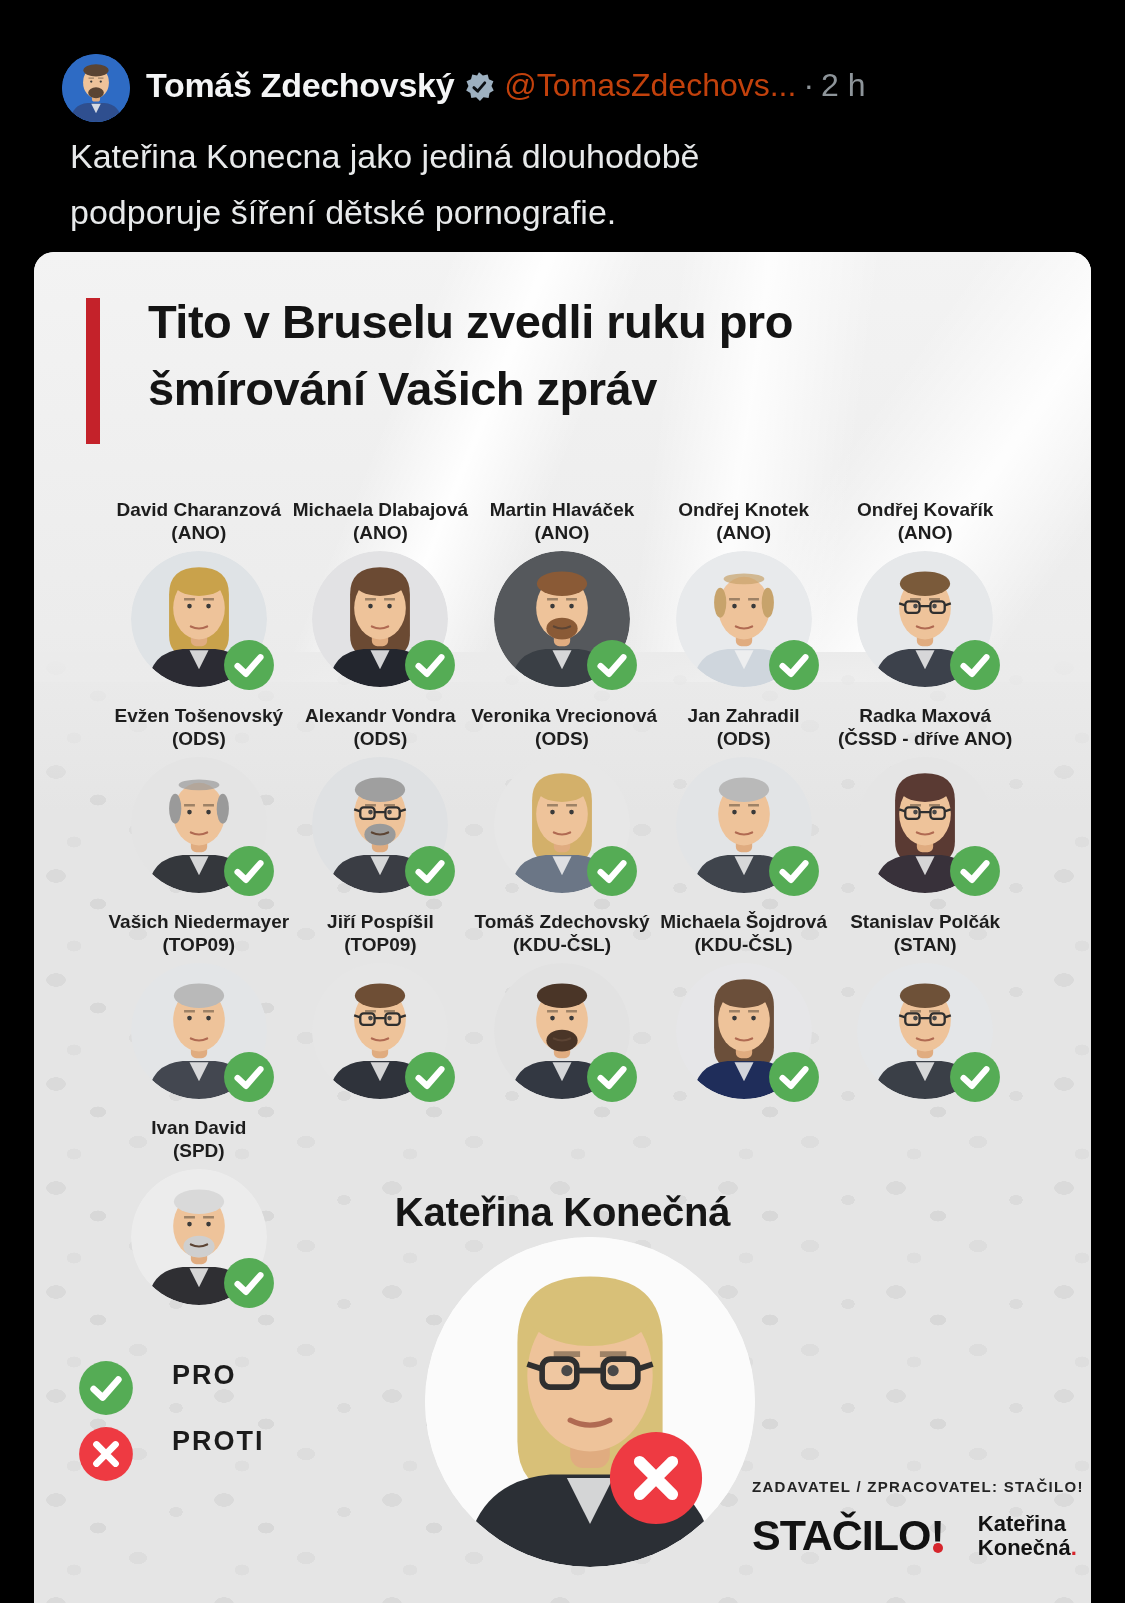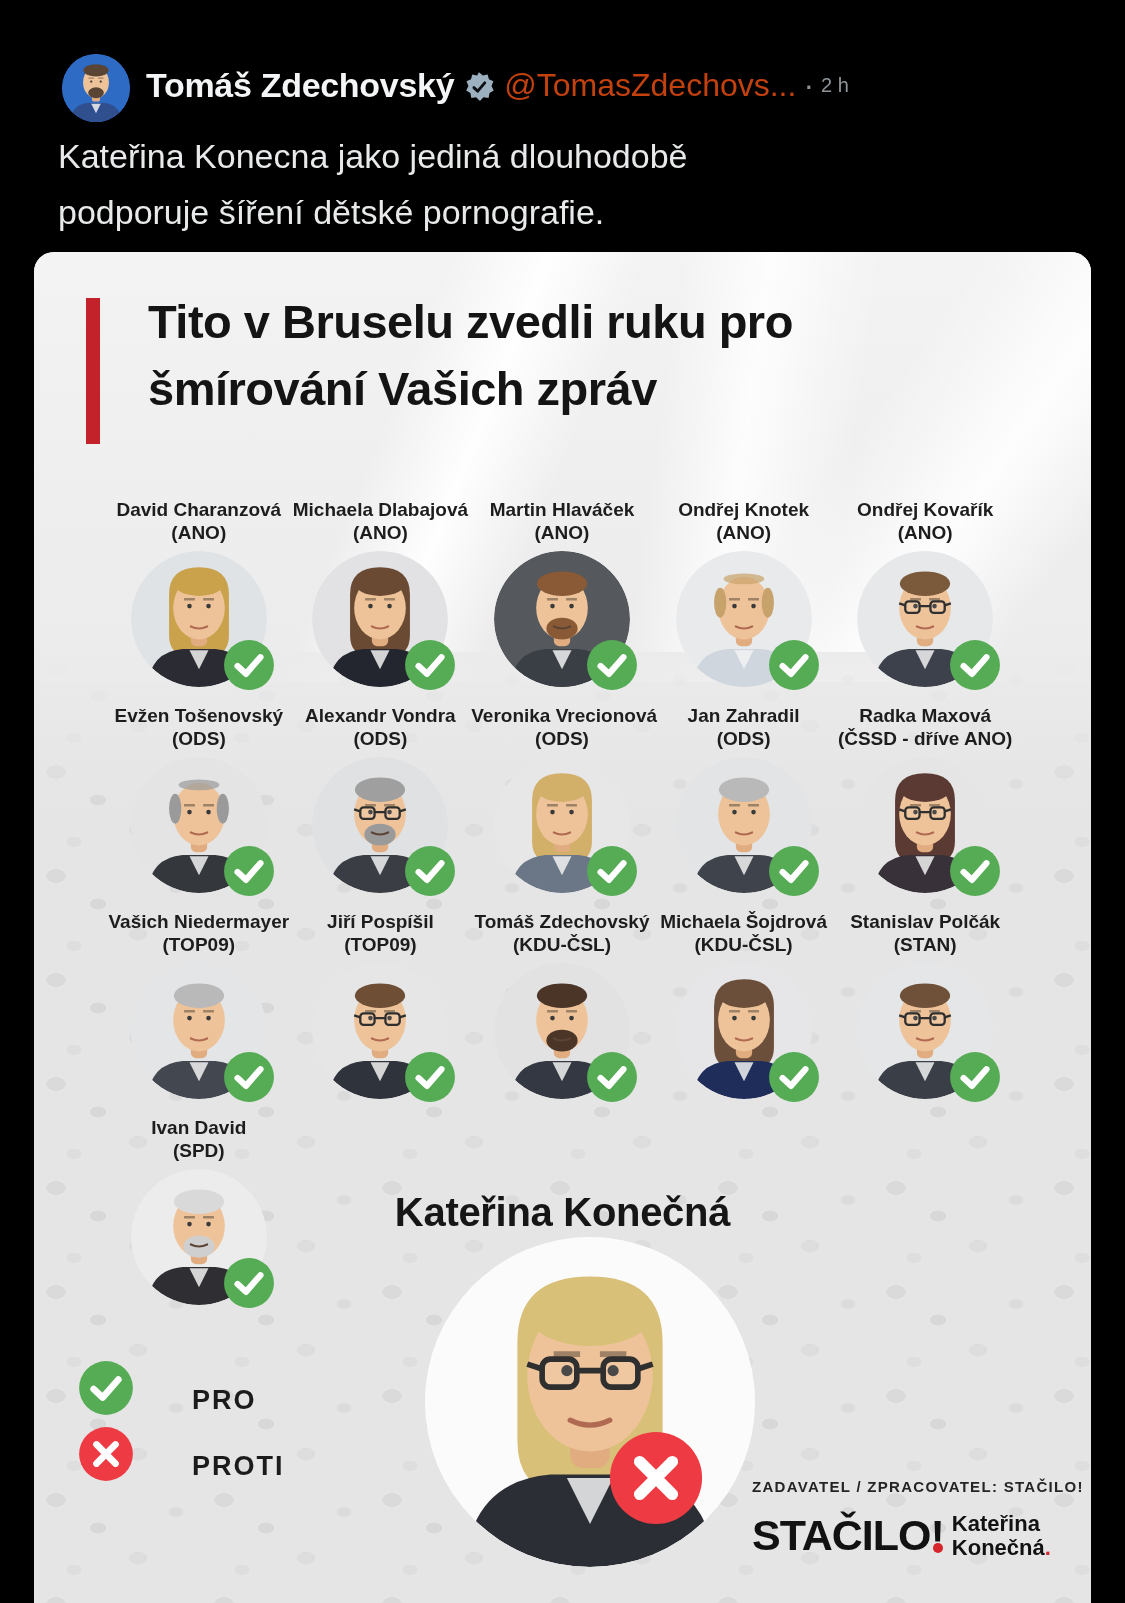--- a/index.html
+++ b/index.html
@@ -15,23 +15,23 @@
   }
   .tweet-avatar svg{display:block;width:100%;height:100%;}
   .author-line{
     position:absolute;left:146px;top:66px;display:flex;align-items:center;gap:9px;
     white-space:nowrap;
   }
   .author-name{font-size:34px;font-weight:bold;color:#f4f5f6;letter-spacing:-.3px;cursor:pointer;}
   .verified-badge{width:32px;height:32px;margin-top:2px;}
   .handle{font-size:32px;color:#c2410c;cursor:pointer;}
   .dot-sep{font-size:32px;color:#8e959a;margin:0 -2px;}
-  .timestamp{font-size:20px;color:#8e959a;cursor:pointer;}
+  .timestamp{font-size:32px;color:#8e959a;cursor:pointer;}
   .tweet-text{
-    position:absolute;left:58px;top:128px;width:780px;
+    position:absolute;left:70px;top:128px;width:780px;
     font-size:34px;line-height:56px;color:#e7e9ea;cursor:pointer;
   }
   
   .card{
     position:absolute;left:34px;top:252px;width:1057px;height:1528px;
     background:#e5e5e5;border-radius:20px;overflow:hidden;cursor:pointer;
   }
   .streaks{
     position:absolute;left:0;top:0;right:0;height:430px;
     background:
@@ -79,28 +79,28 @@
   }
   .featured-photo{
     position:absolute;left:391px;top:985px;width:330px;height:330px;border-radius:50%;overflow:hidden;
     background:#fafafa;
   }
   .featured-photo svg{display:block;width:100%;height:100%;}
   .featured-x{position:absolute;left:574px;top:1178px;width:96px;height:96px;}
   .featured-x svg{display:block;width:100%;height:100%;}
   
   .legend{position:absolute;left:44px;top:1108px;}
-  .legend-row{display:flex;align-items:flex-end;gap:58px;margin-bottom:10px;}
+  .legend-row{display:flex;align-items:flex-start;gap:38px;margin-bottom:10px;}
   .legend-badge{width:56px;height:56px;}
   .legend-badge svg{display:block;width:100%;height:100%;}
   .legend-label{font-size:27px;font-weight:bold;letter-spacing:2px;color:#1b1b1b;}
   
   .attribution{position:absolute;left:718px;top:1226px;width:320px;}
   .zadavatel{font-size:15px;font-weight:bold;letter-spacing:1.3px;color:#242424;white-space:nowrap;}
-  .logo-row{display:flex;align-items:center;gap:8px;margin-top:16px;}
+  .logo-row{display:flex;align-items:center;gap:34px;margin-top:16px;}
   .logo-brand{
     position:relative;font-size:43px;font-weight:900;letter-spacing:-1px;color:#121212;
     white-space:nowrap;
   }
   .logo-brand::after{
     content:"";position:absolute;width:10px;height:10px;border-radius:50%;
     background:#d6252c;right:1px;bottom:7px;
   }
   .logo-person{font-size:22px;font-weight:bold;color:#121212;line-height:24px;}
   .logo-period{color:#d6252c;}

